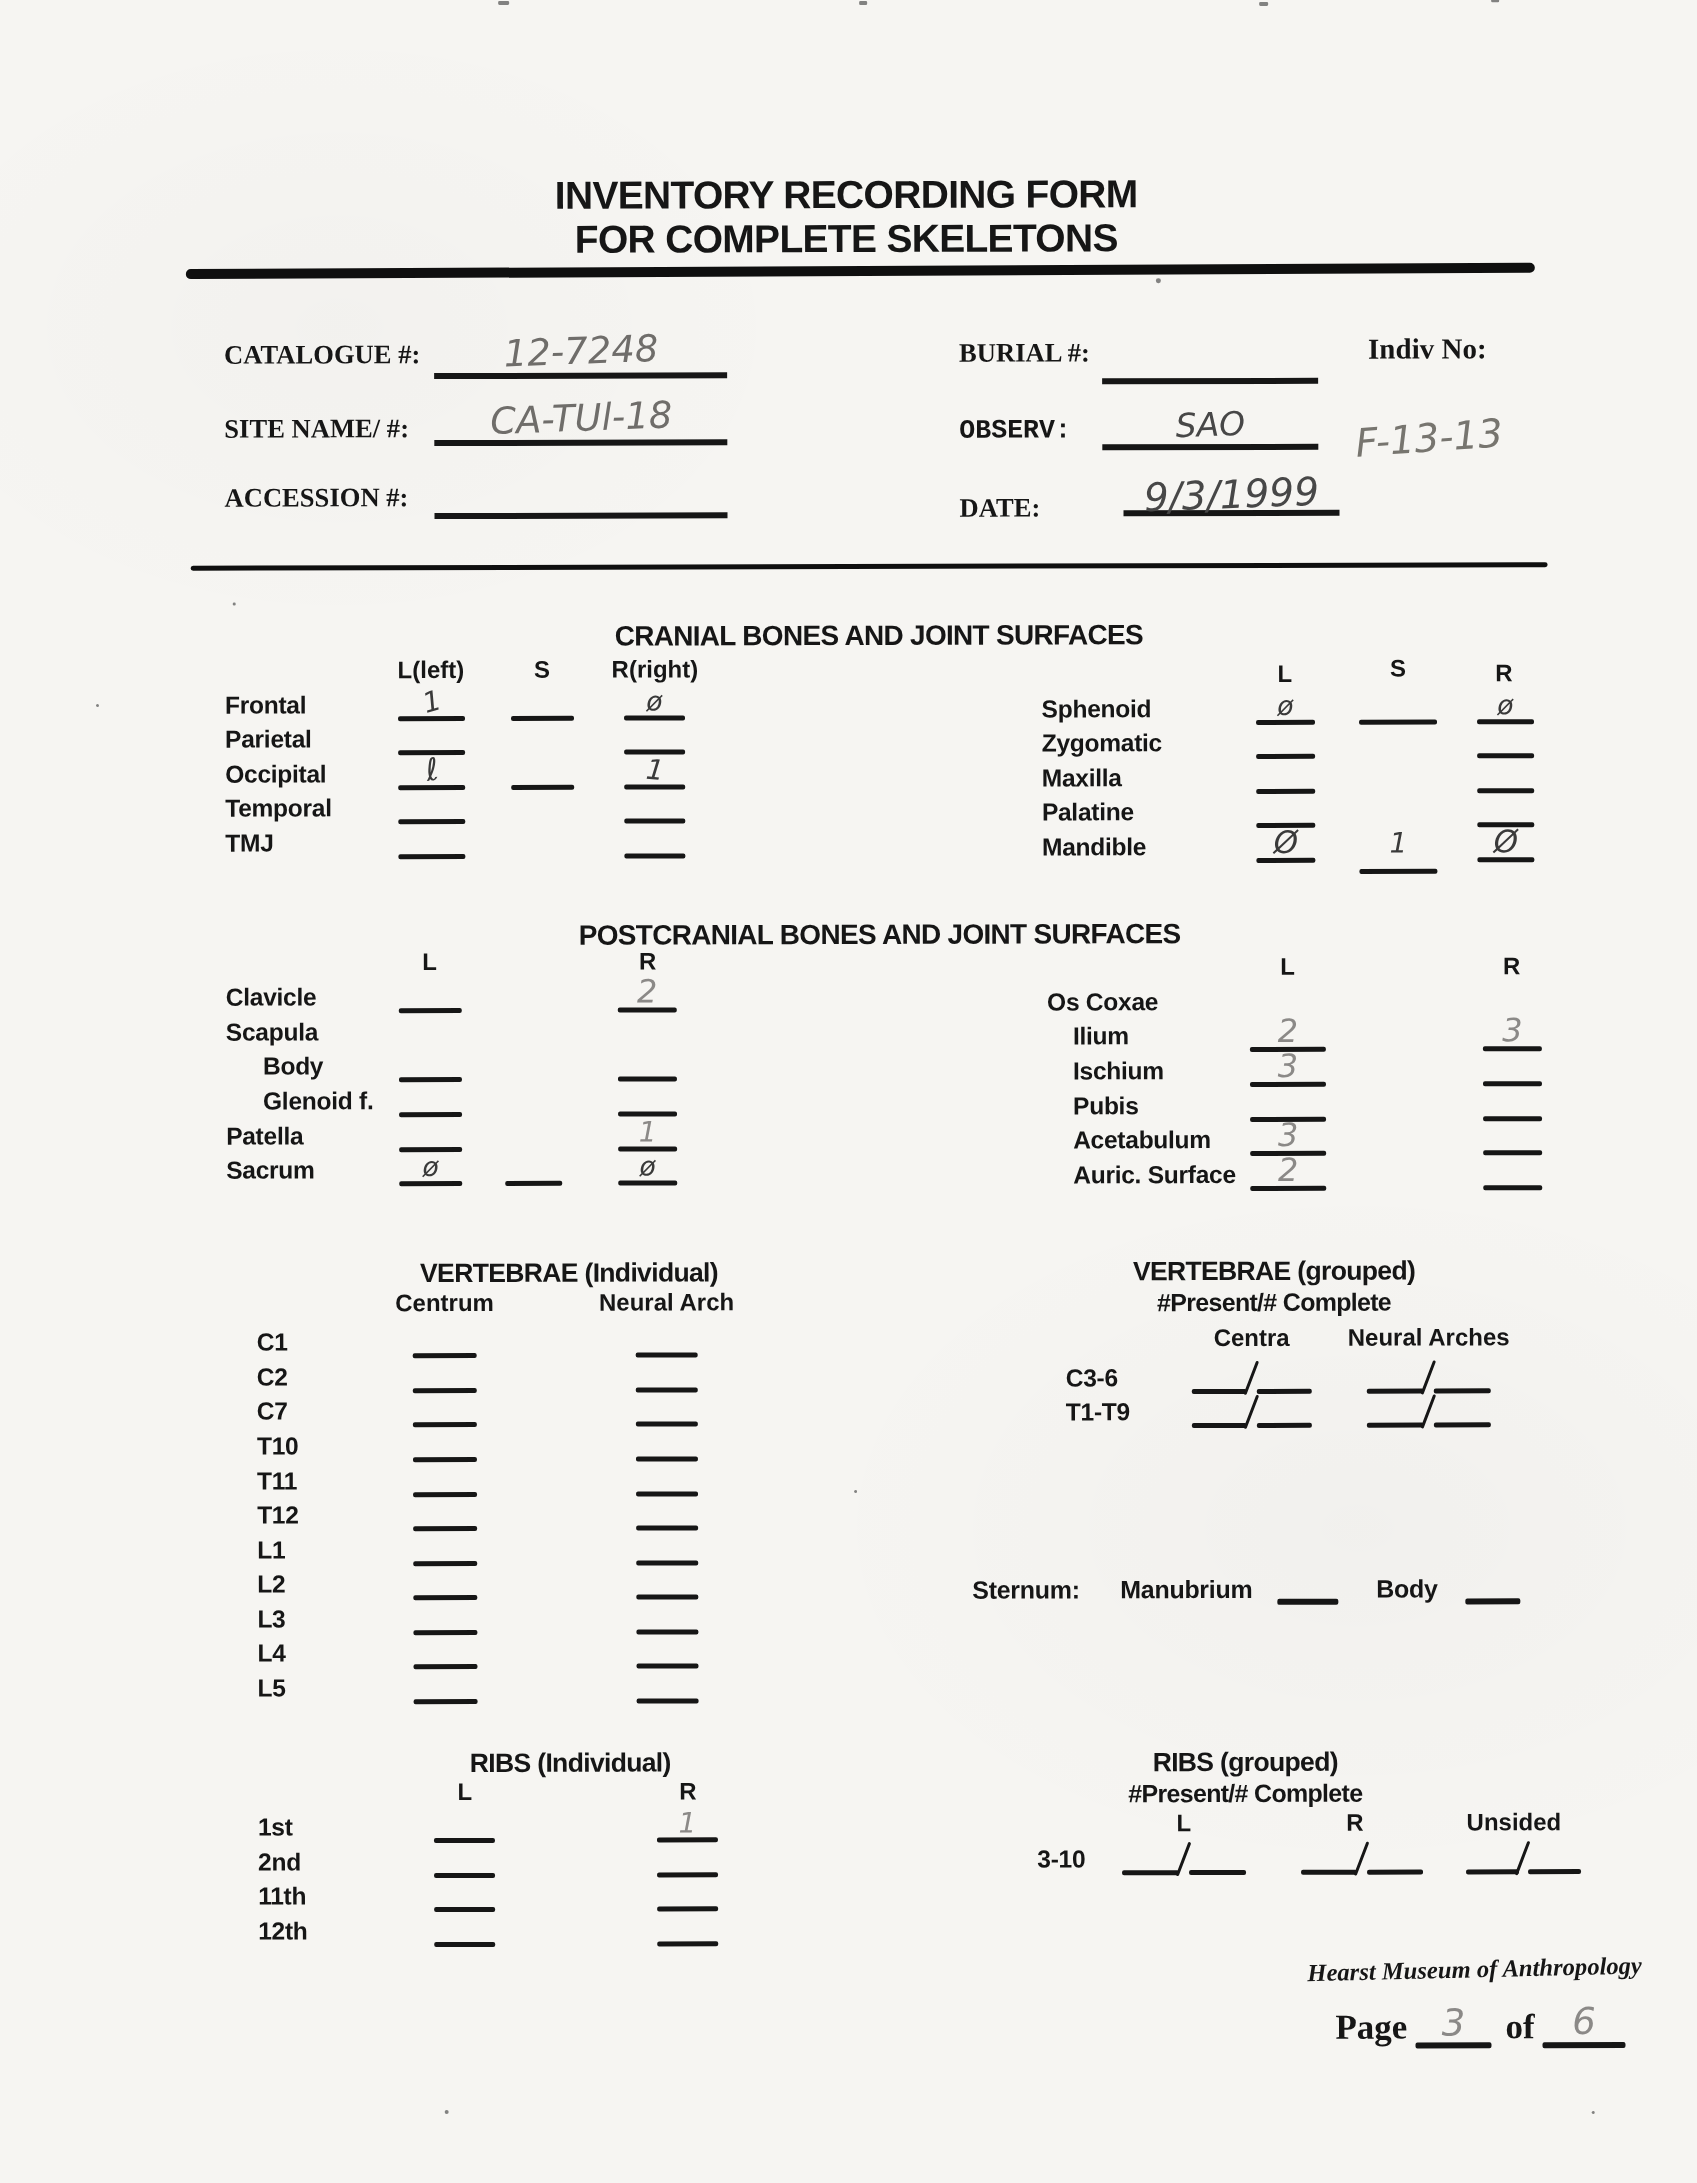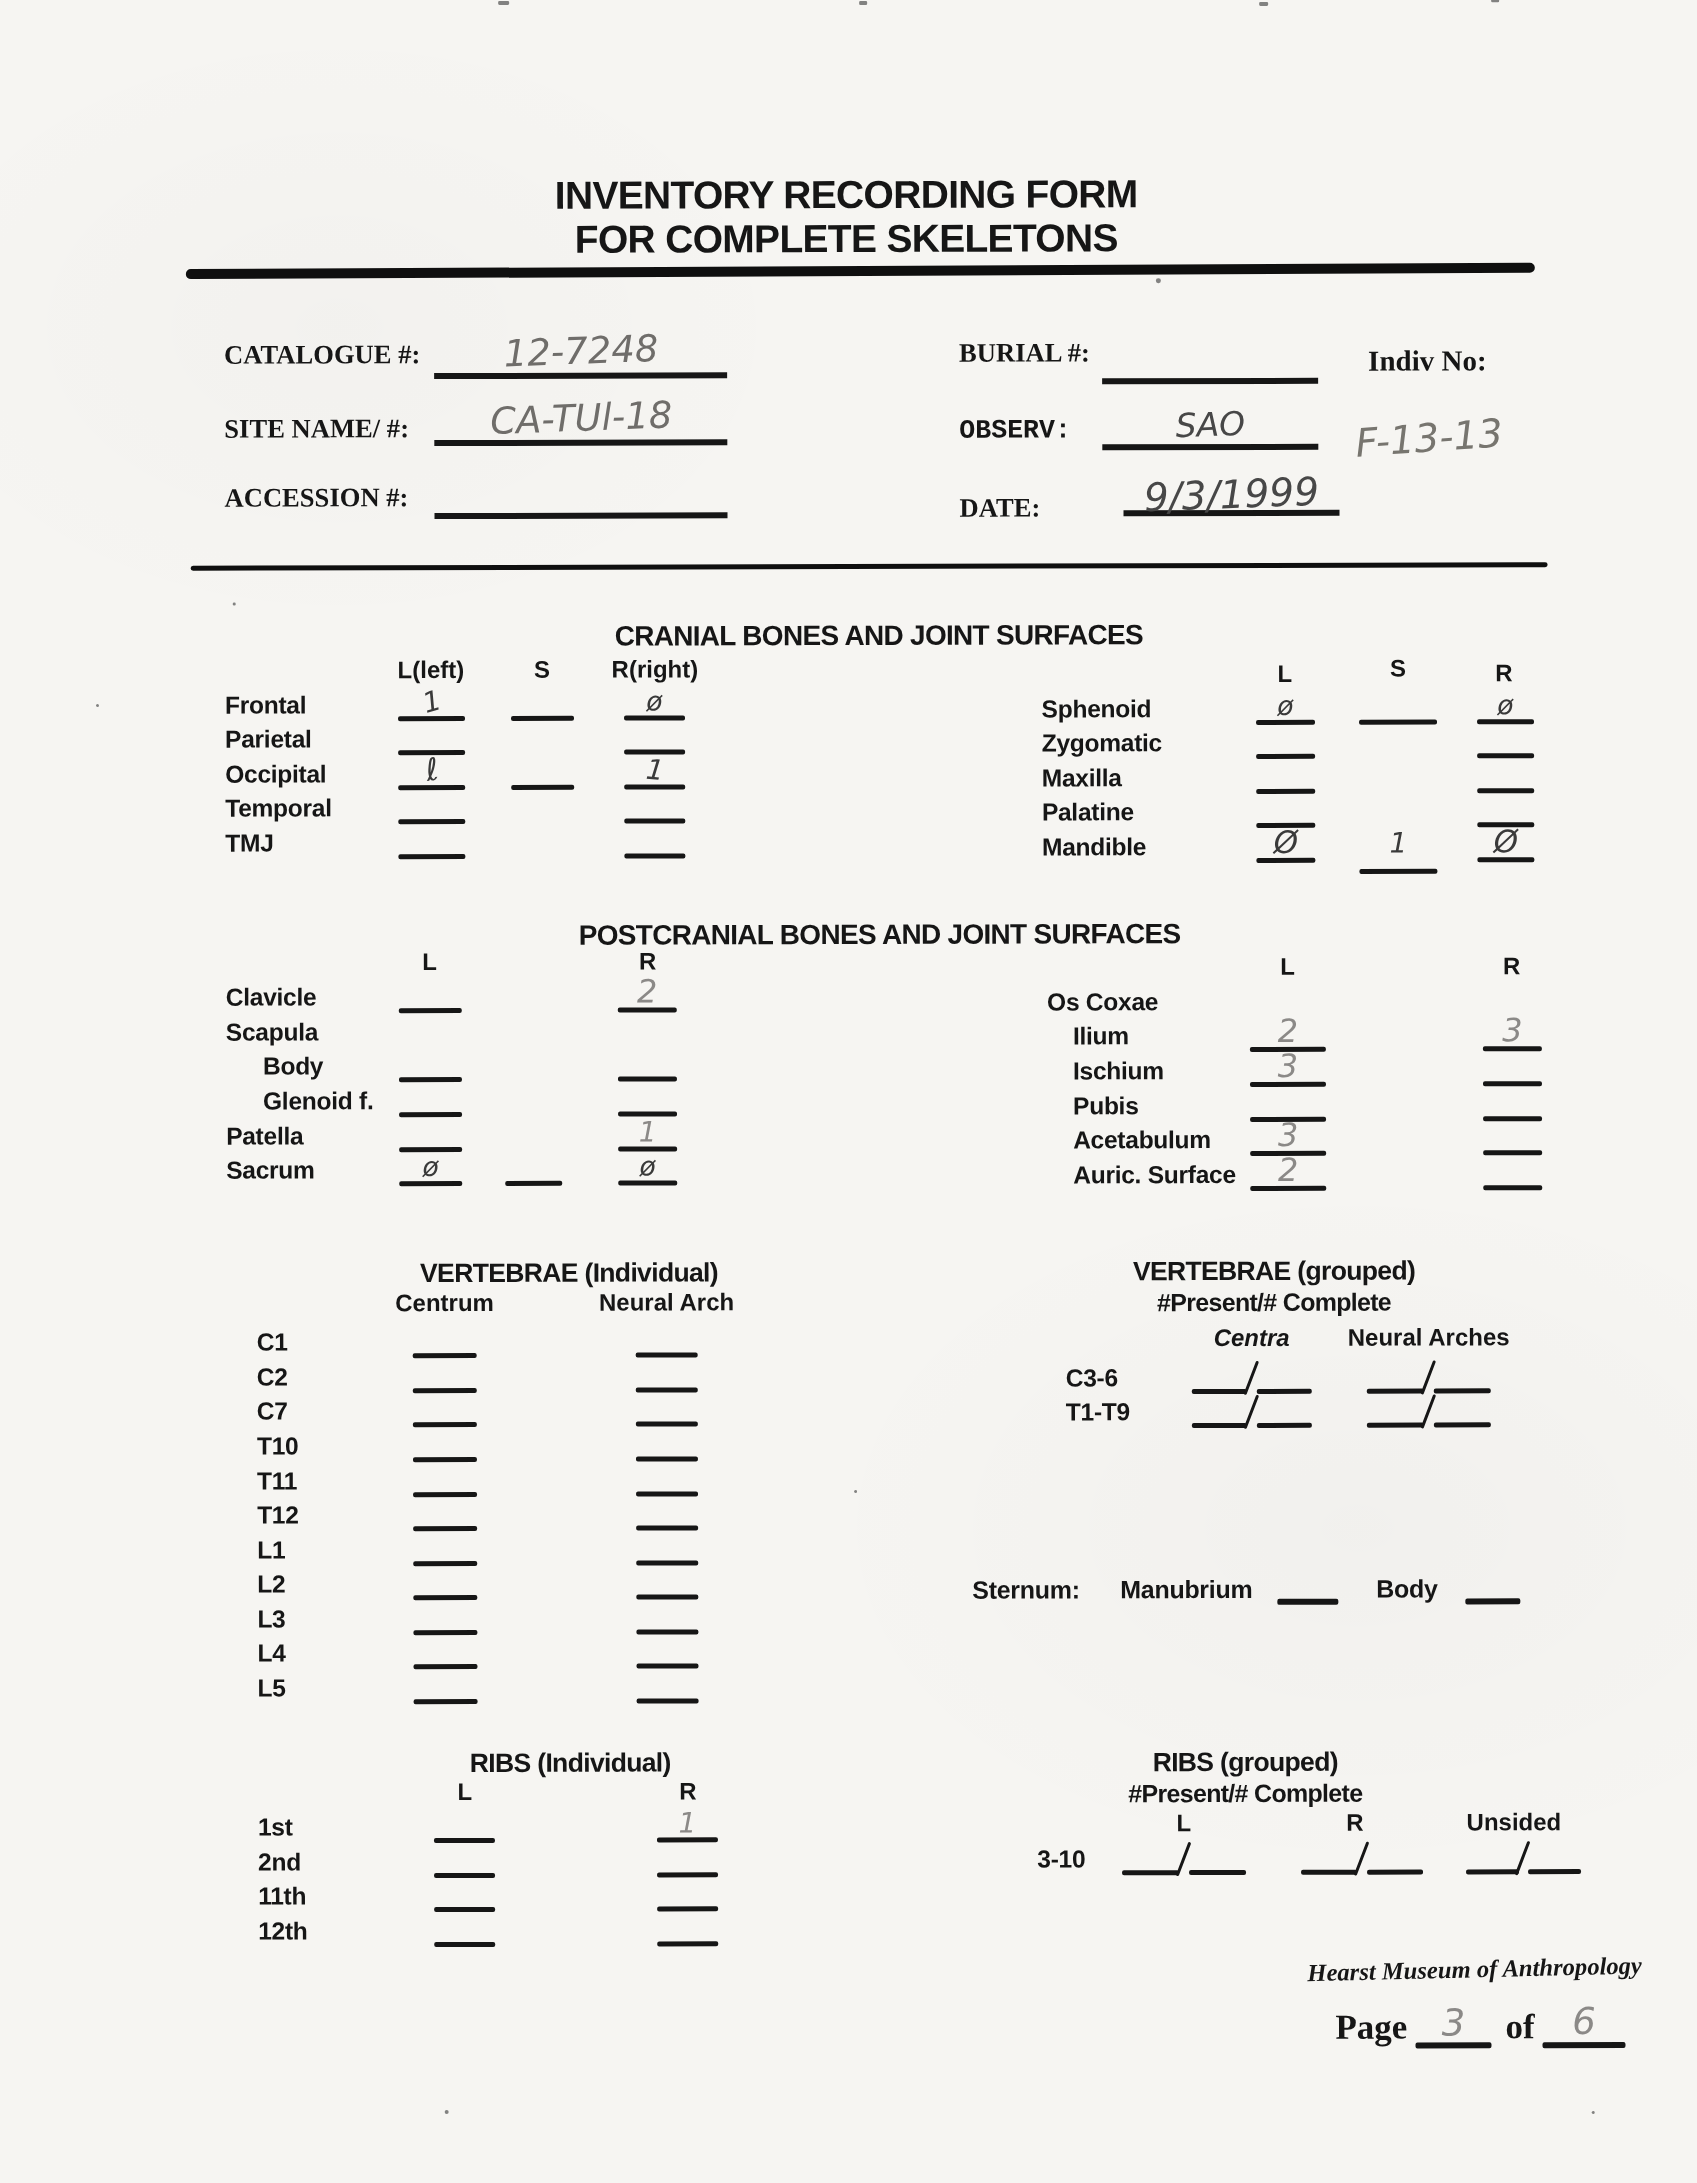--- a/index.html
+++ b/index.html
@@ -21,21 +21,21 @@
   #content{position:absolute;inset:0;transform:rotate(-0.15deg);}
   .abs{position:absolute;}
   
   .title{left:0;width:1697px;text-align:center;font:800 39px/1.06 "Liberation Sans",sans-serif;letter-spacing:-0.7px;}
   .h1{left:0;width:1697px;text-align:center;font:700 28px/1 "Liberation Sans",sans-serif;letter-spacing:-0.7px;padding-left:63px;box-sizing:border-box;}
   .h2{text-align:center;font:700 26.6px/1 "Liberation Sans",sans-serif;letter-spacing:-0.7px;}
   .h3{text-align:center;font:700 25px/1 "Liberation Sans",sans-serif;letter-spacing:-0.7px;}
   .rule{background:#0f0f0f;border-radius:5.3px;}
   
   .flab{font:700 26.6px/1 "Liberation Serif",serif;white-space:nowrap;}
-  .flab.big{font-size:29px;margin-top:12px;}
+  .flab.big{font-size:29px;}
   .wl{border-bottom:6px solid var(--ink);}
   
   .sec{position:absolute;}
   .sec .hdr{position:absolute;left:0;right:0;top:0;}
   .sec .row{position:absolute;left:0;right:0;height:35px;}
   .rl{position:absolute;bottom:3px;left:0;font:700 24.6px/1 "Liberation Sans",sans-serif;letter-spacing:-0.3px;white-space:nowrap;}
   .rl.ind{left:37px;}
   .ch{position:absolute;bottom:4px;transform:translateX(-50%);font:700 24px/1 "Liberation Sans",sans-serif;white-space:nowrap;}
   .cell{position:absolute;bottom:0;height:35px;}
   .fl{position:absolute;bottom:0;left:0;right:0;height:4.7px;background:var(--ink);border-radius:2px;}
@@ -498,21 +498,21 @@
       <span class="cell cN">
             <b class="fl"></b>
           </span>
     </div>
   </div>
 
   <div class="abs h2" style="left:1064px;top:1259px;width:419px;">VERTEBRAE (grouped)</div>
   <div class="abs h3" style="left:1064px;top:1291px;width:419px;">#Present/# Complete</div>
   <div class="sec vertG">
     <div class="hdr" style="height:37px;">
-      <span class="ch" style="left:217px;bottom:9.3px;font-style:italic;">Centra</span>
+      <span class="ch" style="left:217px;bottom:9.3px;">Centra</span>
       <span class="ch" style="left:394px;bottom:9.3px;">Neural Arches</span>
     </div>
     <div class="row" style="top:37px;">
       <span class="rl">C3-6</span>
       <span class="cell pair p1">
             <b class="fl l"></b>
             <b class="slash"></b>
             <b class="fl r"></b>
           </span>
       <span class="cell pair p2">

